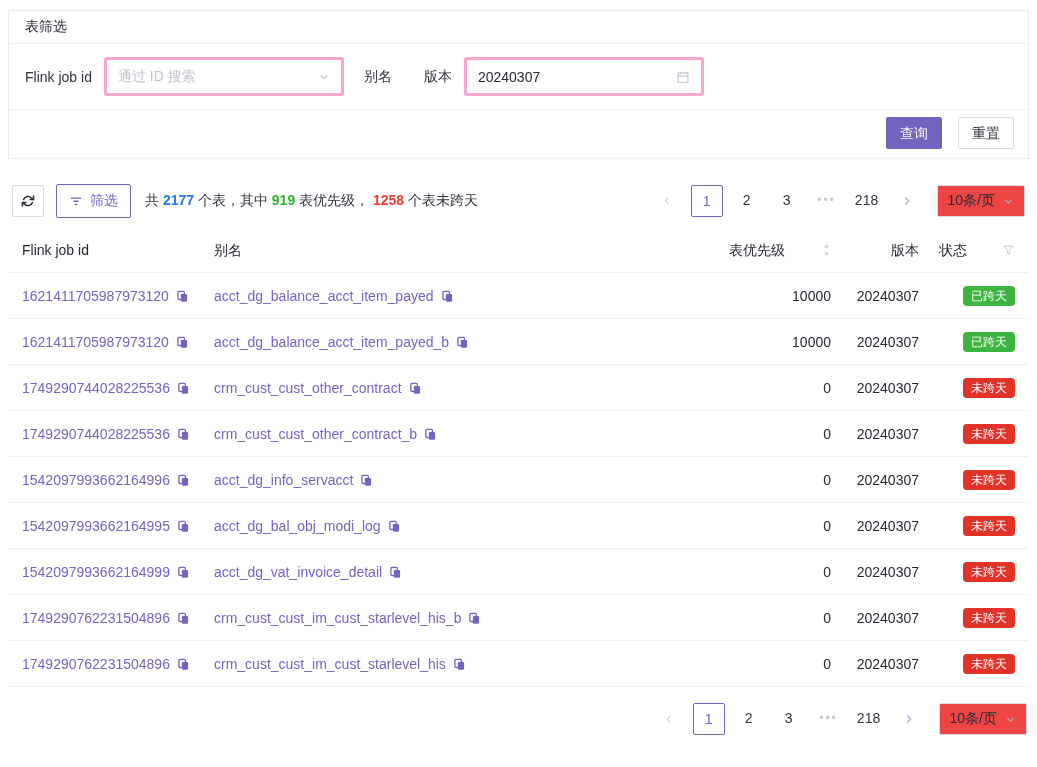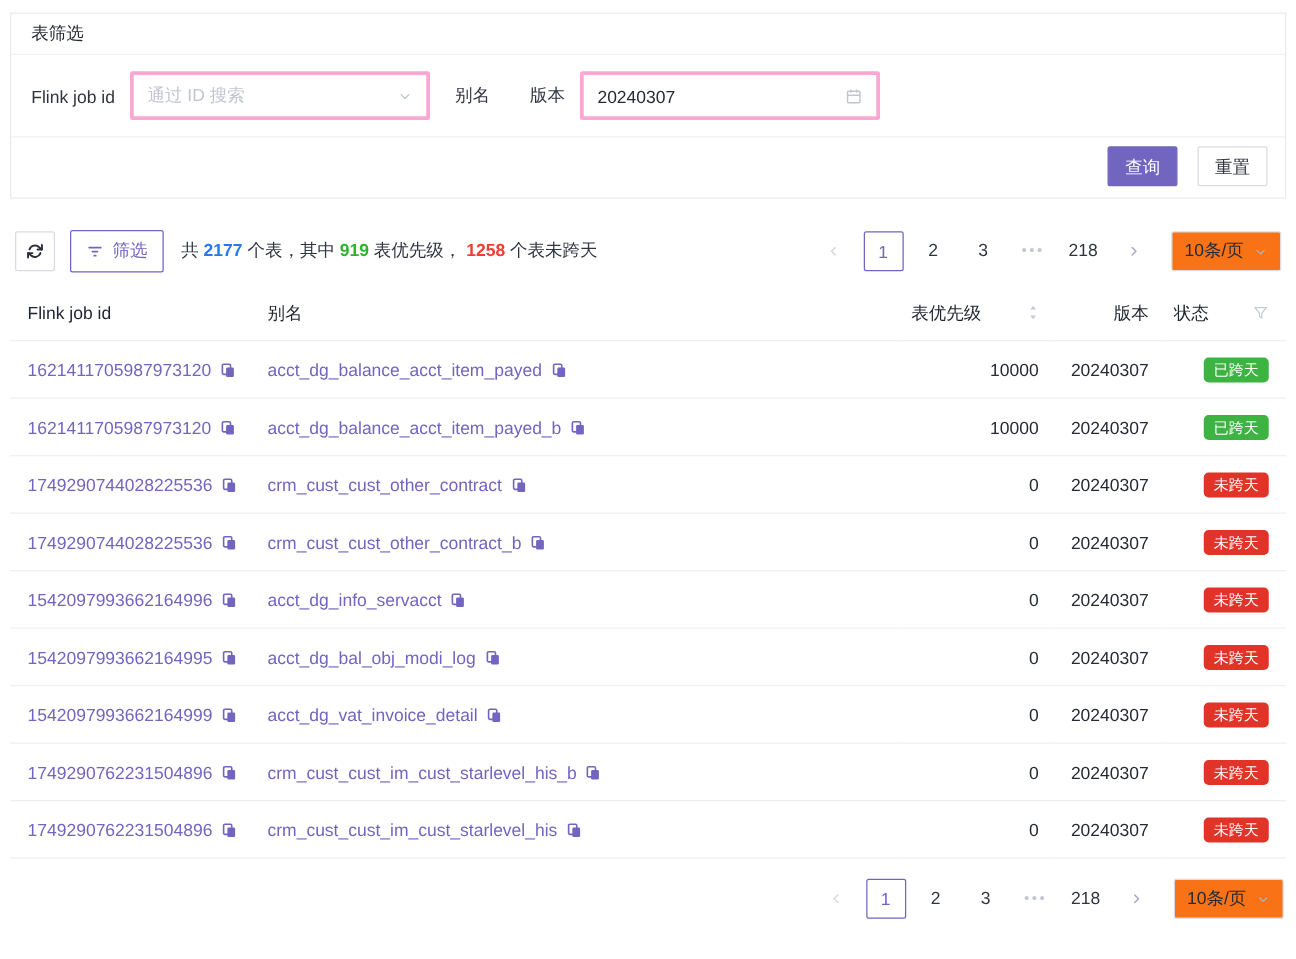--- a/index.html
+++ b/index.html
@@ -67,21 +67,21 @@
     margin-left:8px;color:#30343f;cursor:pointer;user-select:none;background:#fff;
   }
   .pg-item.first{margin-left:0;}
   .pg-arrow{display:flex;align-items:center;justify-content:center;}
   .pg-prev{color:#d6d9e0;cursor:default;}
   .pg-next{color:#a9a5d0;}
   .pg-active{border:1px solid var(--primary);color:var(--primary);}
   .pg-ellipsis{color:#c4c8d0;letter-spacing:2px;font-size:12px;cursor:default;}
   .pg-size{
     display:flex;align-items:center;gap:8px;height:32px;border:1px solid #d9dce3;border-radius:2px;
-    padding:0 10px;margin-left:14px;color:#262a35;cursor:pointer;background:#f97316;
+    padding:0 10px;margin-left:14px;color:#262a35;cursor:pointer;background:#ef4444;
   }
   .pg-size .suffix-icon{color:#aeb2bc;}
 
   
   table{width:100%;table-layout:fixed;border-collapse:collapse;}
   th,td{padding:12px 10px;line-height:20px;border-bottom:1px solid #eef0f4;text-align:left;
         overflow:hidden;white-space:nowrap;text-overflow:ellipsis;}
   th{color:#1f2330;font-weight:500;}
   .col-id{width:196px;}
   .col-pri{width:122px;}

